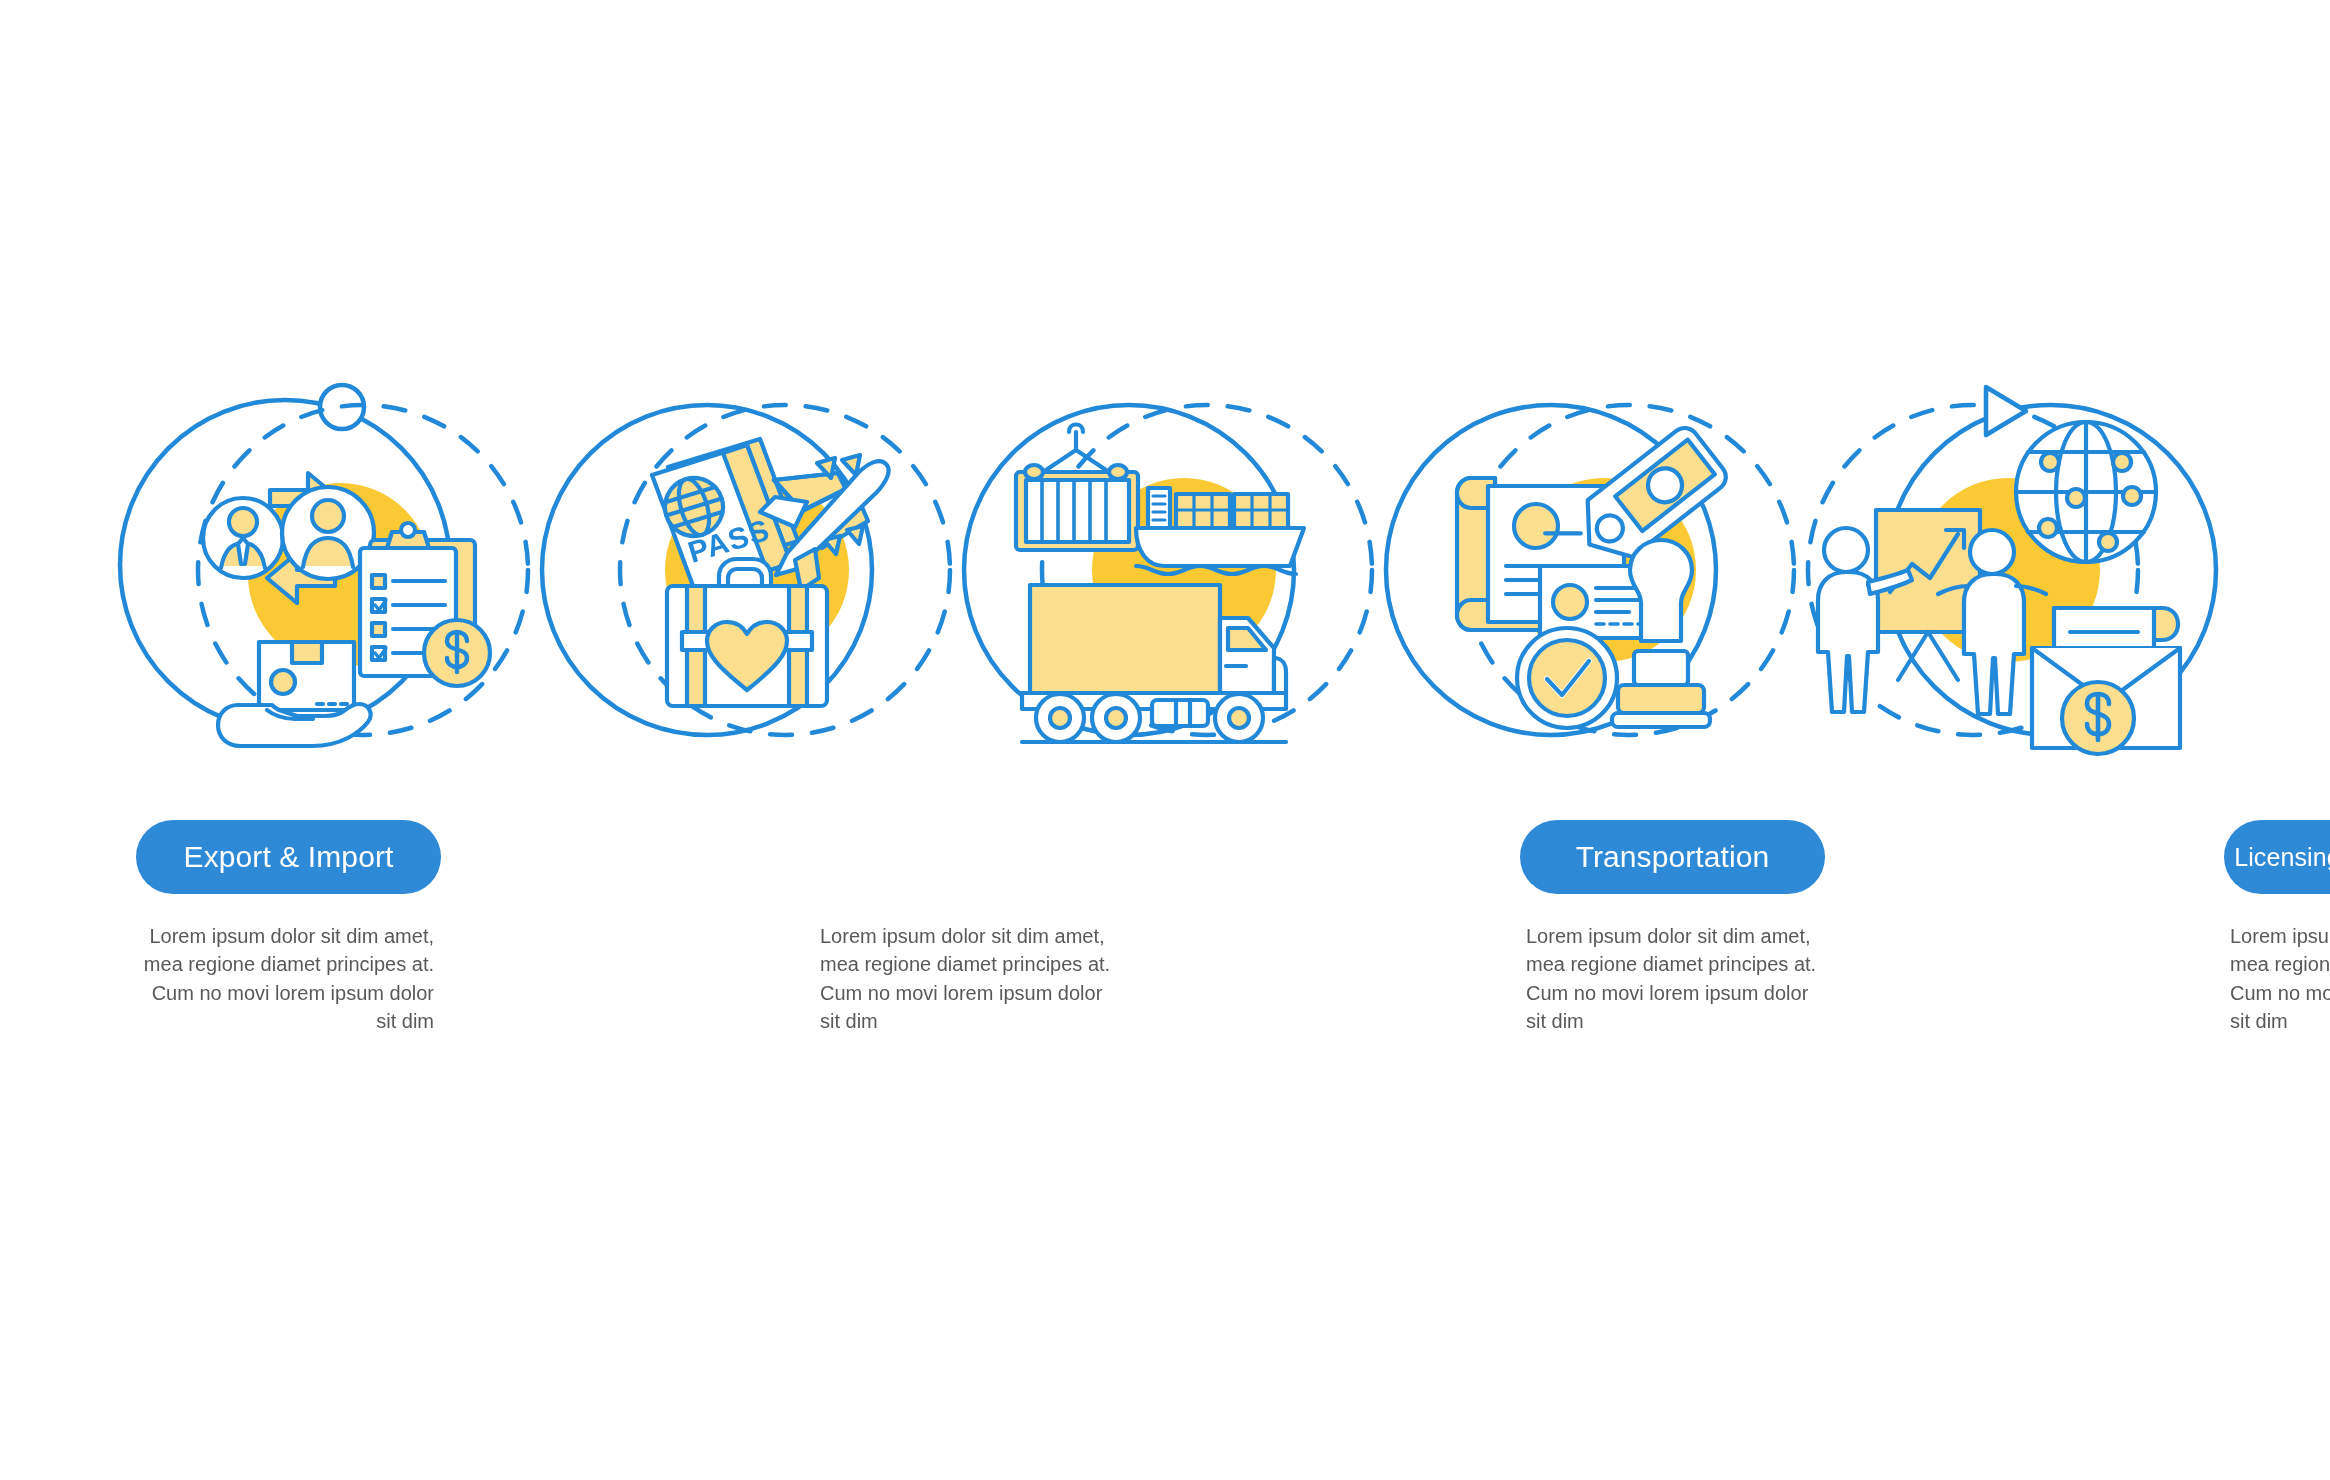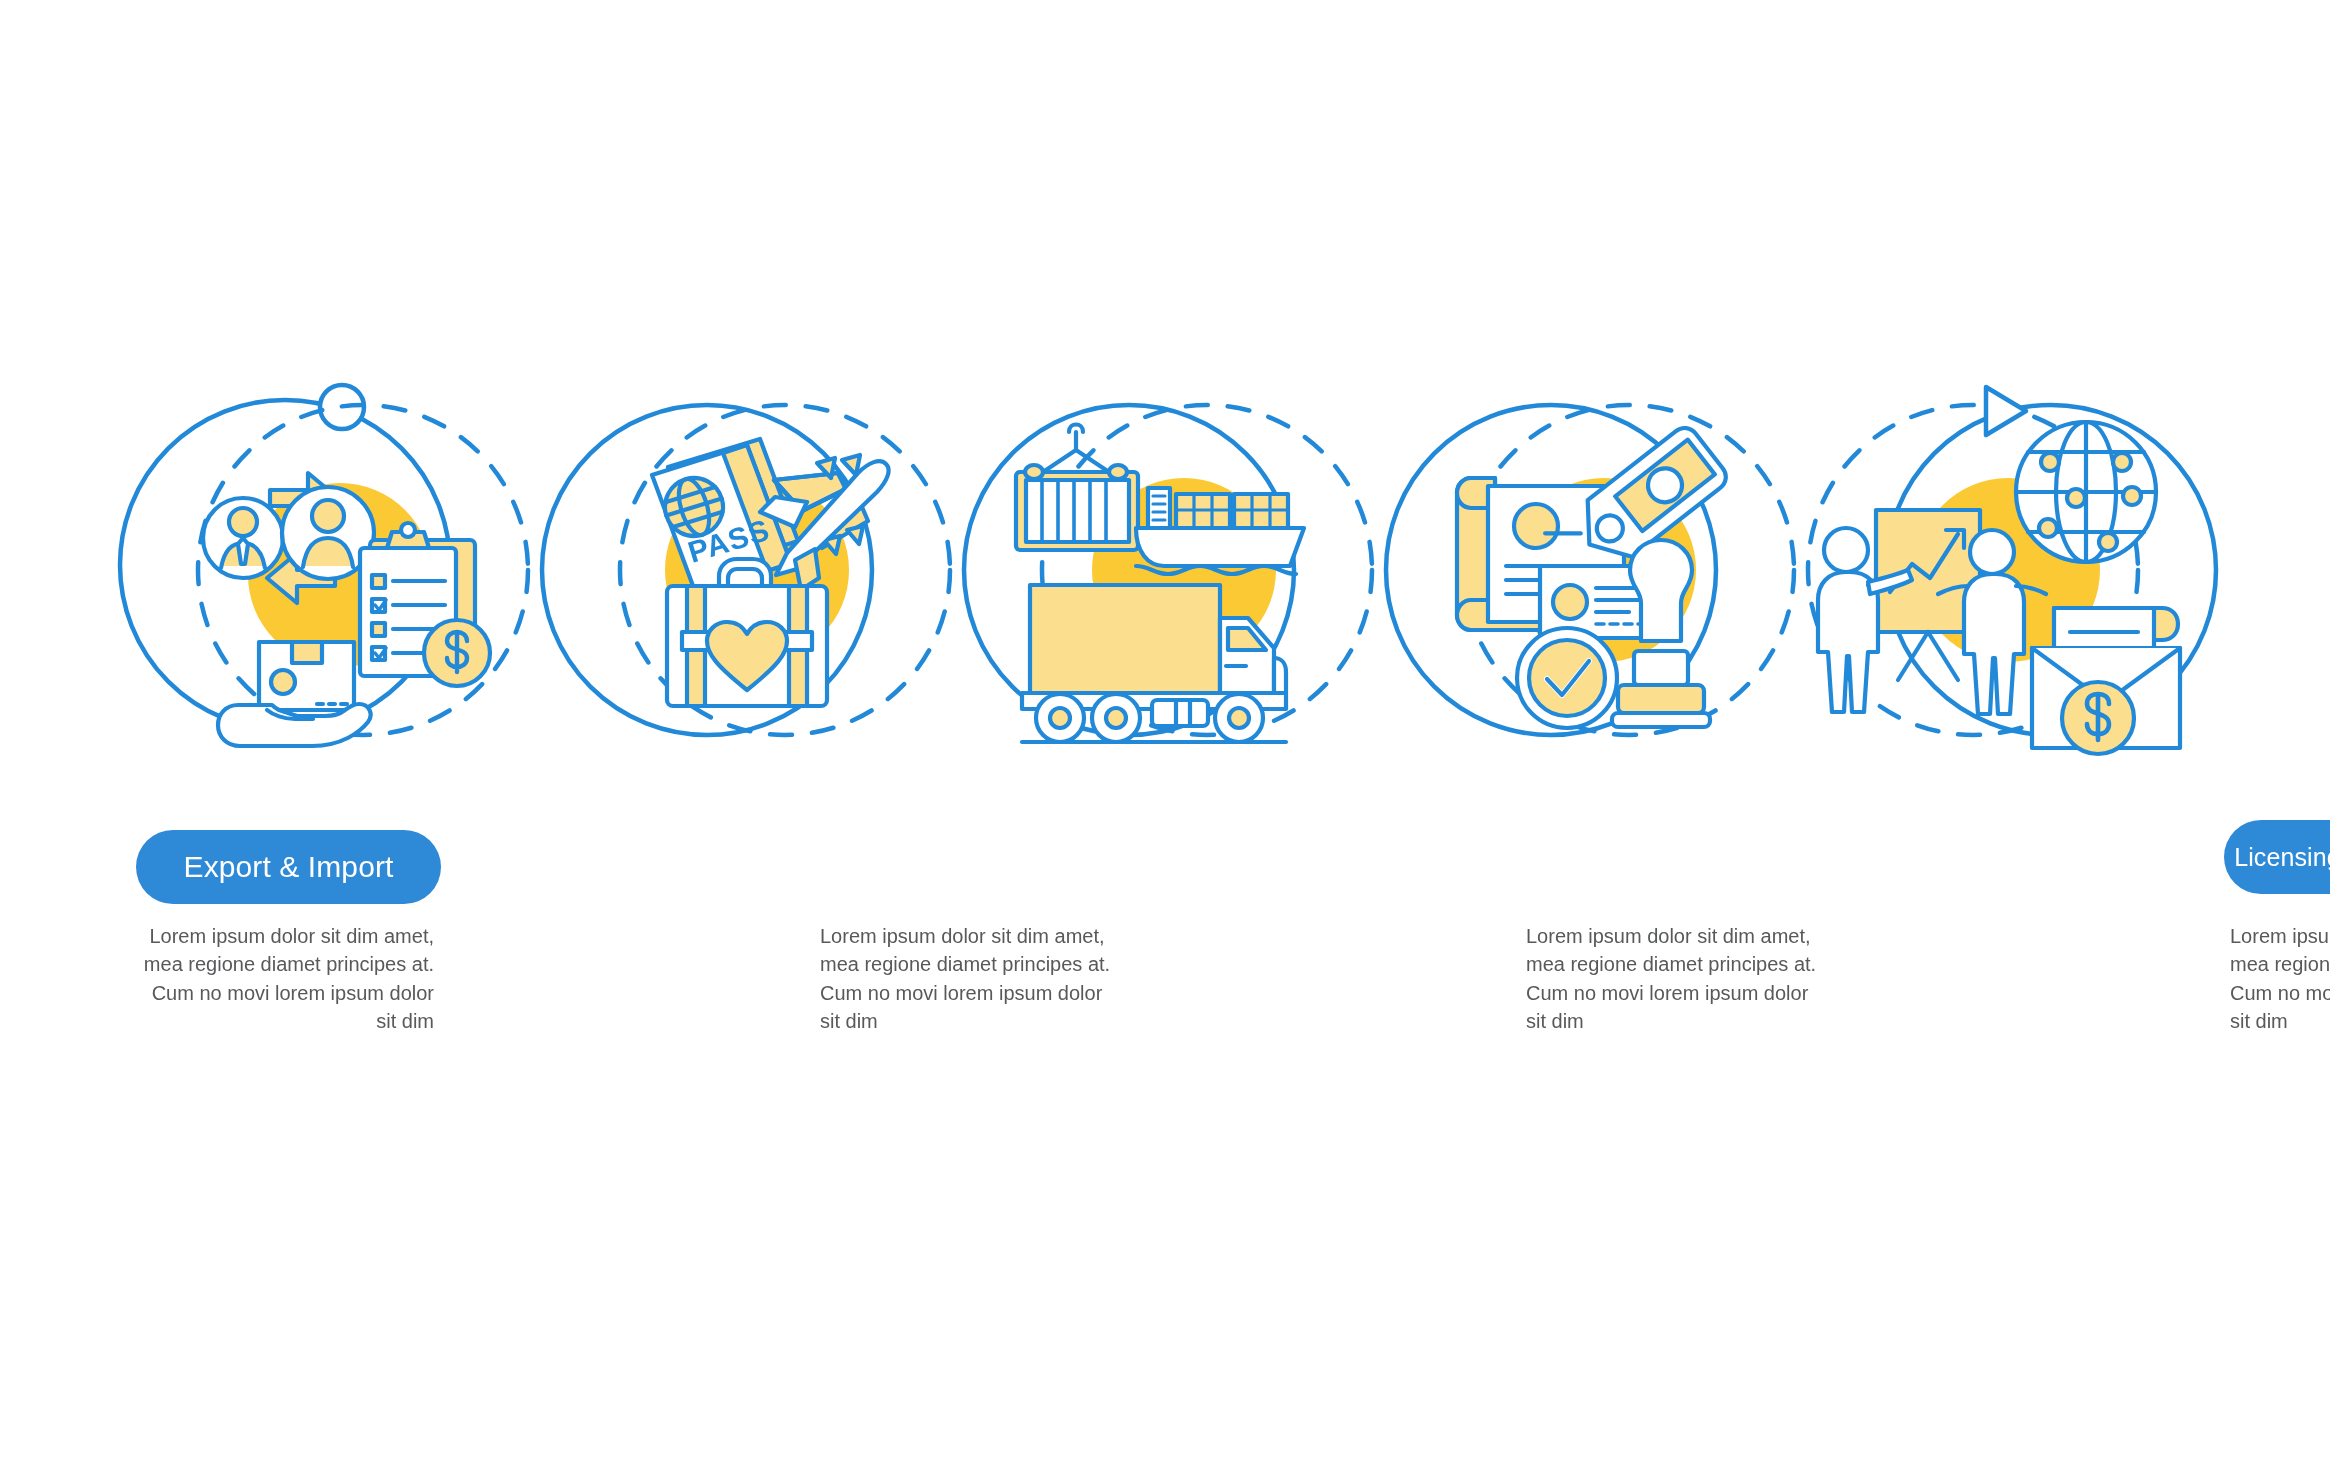--- a/index.html
+++ b/index.html
@@ -80,21 +80,21 @@
     white-space: nowrap;
     letter-spacing: 0.1px;
   }
   .pill-label {
     font-size: 30px;
     line-height: 1;
   }
   .pill.small .pill-label { font-size: 25px; }
 
   
-  .step:nth-child(1) .pill { left: 16px; width: 305px; margin-top: 10px; }
+  .step:nth-child(1) .pill { left: 16px; width: 305px; }
   .step:nth-child(2) .pill { left: 272px; width: 305px; }
   .step:nth-child(3) .pill { left: 556px; width: 305px; }
   .step:nth-child(4) .pill { left: 838px; width: 305px; }
   .step:nth-child(5) .pill { left: 1122px; width: 305px; }
 
   
   .desc {
     position: absolute;
     top: 552px;
     width: 292px;
@@ -292,20 +292,23 @@
                 <circle cx="275" cy="348" r="10" fill="#fbdf8e"></circle>
                 <rect x="188" y="330" width="56" height="26" rx="5" fill="#ffffff"></rect>
                 <line x1="212" y1="330" x2="212" y2="356"></line>
                 <line x1="226" y1="330" x2="226" y2="356"></line>
                 <line x1="58" y1="372" x2="322" y2="372"></line>
               </g>
             </g>
           </svg>
         </div>
 
+        <div class="pill">
+          <span class="pill-label">Transportation</span>
+        </div>
         <div class="desc">Lorem ipsum dolor sit dim amet, mea regione diamet principes at. Cum no movi lorem ipsum dolor sit dim</div>
       </div>
 
       <div class="step">
         <div class="step-graphic">
           <svg width="422" height="450" viewBox="0 0 422 450">
             <circle cx="165" cy="200" r="165" fill="none" stroke="#2288d8" stroke-width="4.5"></circle>
             <circle cx="243" cy="200" r="165" fill="none" stroke="#2288d8" stroke-width="4.5" stroke-dasharray="22 20" stroke-linecap="round"></circle>
             <circle cx="218" cy="200" r="92" fill="#fbc934"></circle>
 

